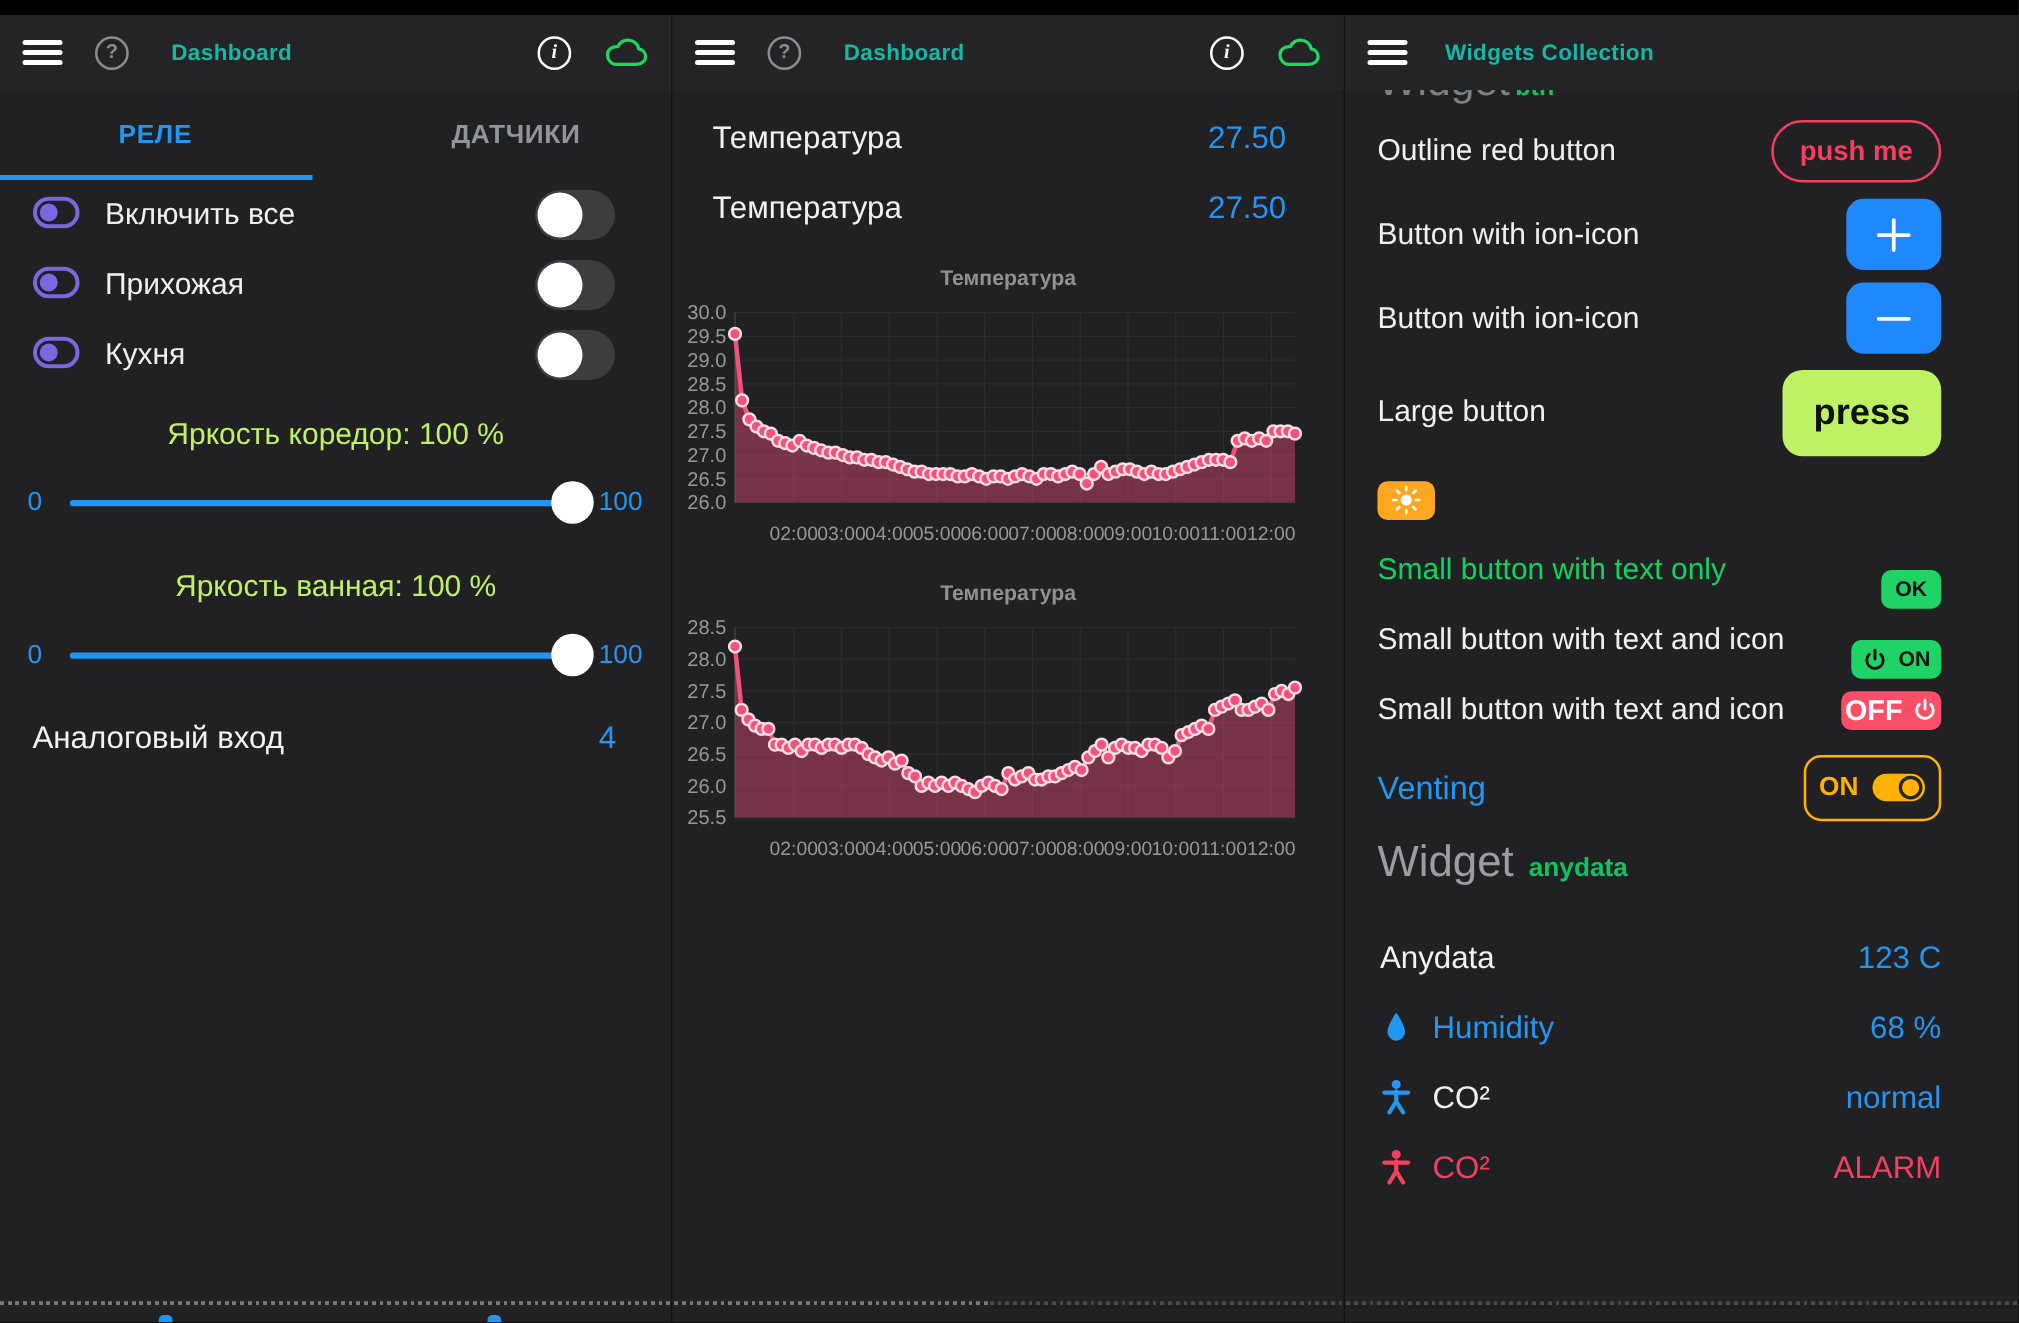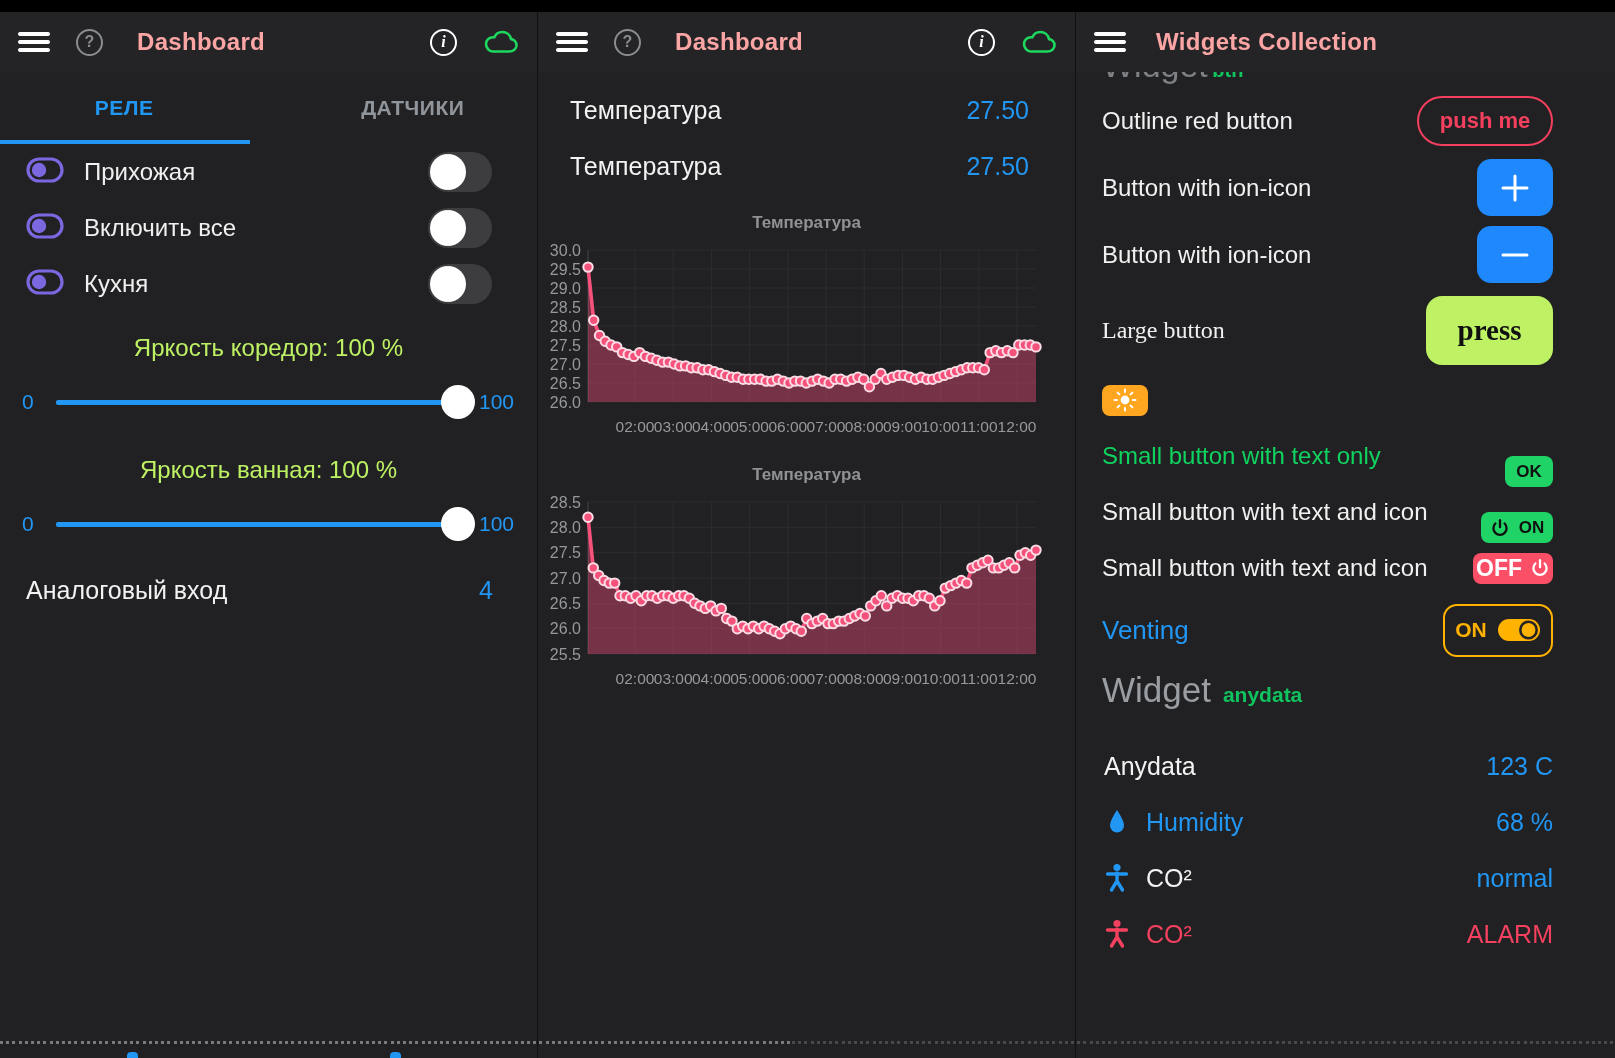--- a/index.html
+++ b/index.html
@@ -9,21 +9,21 @@
   .statusbar{position:absolute;top:0;left:0;width:100%;height:12px;background:#000;z-index:5;}
   .panel{position:relative;width:538px;height:100%;background:#212123;border-right:1px solid #101010;padding-top:12px;}
   .panel.right{width:539px;border-right:none;}
   
   .appbar{height:60px;display:flex;align-items:center;padding:0 18px;background:#242426;}
   .menu-btn{width:32px;height:24px;display:flex;flex-direction:column;justify-content:space-between;padding:2px 0;cursor:pointer;margin-right:26px;}
   .menu-btn i{display:block;height:3.6px;background:#fff;border-radius:2px;}
   .circle-ic{width:27px;height:27px;border-radius:50%;display:flex;align-items:center;justify-content:center;font-size:16px;font-weight:bold;}
   .help{border:2.5px solid #8a8d92;color:#8a8d92;margin-right:34px;}
   .info{border:2.5px solid #fff;color:#fff;font-family:"Liberation Serif",serif;font-style:italic;}
-  .apptitle{font-size:24px;font-weight:bold;color:#fca5a5;letter-spacing:.3px;}
+  .apptitle{font-size:18px;font-weight:bold;color:#14b8a6;letter-spacing:.3px;}
   .appbar .spacer{flex:1;}
   .cloud{margin-left:26px;display:flex;align-items:center;}
   
   .tabs{display:flex;height:72px;position:relative;gap:40px;}
   .tab{width:50%;display:flex;align-items:center;justify-content:center;font-size:21px;font-weight:bold;letter-spacing:.5px;cursor:pointer;}
   .tab.active{color:#2196f3;}
   .tab.idle{color:#90949b;}
   .tab-underline{position:absolute;left:0;bottom:0;width:250px;height:4px;background:#2196f3;}
   .swrow{height:56px;display:flex;align-items:center;padding:0 45px 0 26px;}
   .swrow .lbl{font-size:24px;color:#f0f0f0;flex:1;margin-left:20px;}
@@ -51,21 +51,21 @@
   .chart-wrap svg{display:block;}
   
   .clipped-head{height:16px;overflow:hidden;padding-left:26px;}
   .clipped-head .inner{margin-top:-26px;white-space:nowrap;}
   .clipped-head .big{font-size:34px;color:#7d8084;}
   .clipped-head .tag{font-size:20px;color:#10c35f;font-weight:bold;}
   .wrow{display:flex;align-items:center;justify-content:space-between;padding:0 62px 0 26px;}
   .wrow .lbl{font-size:24px;color:#f0f0f0;}
   .lbl.green{color:#10d35f;}
   .lbl.blue{color:#2196f3;font-size:26px;}
-  .h66{height:66px;}.h67{height:67px;}.h84{height:84px;font-family:Liberation Serif, serif;}.h56{height:56px;}.h68{height:68px;}
+  .h66{height:66px;}.h67{height:67px;}.h84{height:84px;}.h56{height:56px;}.h68{height:68px;}
   .btn{display:flex;align-items:center;justify-content:center;cursor:pointer;font-weight:bold;}
   .btn-outline-red{width:136px;height:50px;border:2.5px solid #f43f5e;border-radius:25px;color:#f43f5e;font-size:22px;background:transparent;}
   .btn-blue{width:76px;height:57px;border-radius:14px;background:#1f88fd;color:#fff;}
   .btn-green-lg{width:127px;height:69px;border-radius:16px;background:#bef264;color:#101010;font-size:29px;}
   .btn-amber-sm{width:46px;height:31px;border-radius:8px;background:#ffa620;}
   .btn-green-sm{height:31px;border-radius:8px;background:#1fd366;color:#101010;font-size:17px;margin-top:31px;}
   .btn-ok{width:48px;}
   .btn-on{width:72px;gap:9px;}
   .btn-off{width:80px;border-radius:8px;background:#fb4f67;color:#fff;font-size:23px;gap:8px;height:31px;}
   .btn-venting{width:110px;height:53px;border:2.5px solid #ffb300;border-radius:14px;background:transparent;gap:10px;}
@@ -116,33 +116,33 @@
       <div class="tab-underline"></div>
     </div>
 
     <div class="swrow">
       <span class="toggle-ic">
         <svg width="38" height="26" viewBox="0 0 38 26">
             <rect x="2" y="2" width="34" height="22" rx="11" fill="none" stroke="#7b68e0" stroke-width="3.2"></rect>
             <circle cx="13" cy="13" r="7.2" fill="#7b68e0"></circle>
           </svg>
       </span>
-      <span class="lbl">Прихожая</span>
+      <span class="lbl">Включить все</span>
       <div class="switch">
           <div class="knob"></div>
         </div>
     </div>
     <div class="swrow">
       <span class="toggle-ic">
         <svg width="38" height="26" viewBox="0 0 38 26">
             <rect x="2" y="2" width="34" height="22" rx="11" fill="none" stroke="#7b68e0" stroke-width="3.2"></rect>
             <circle cx="13" cy="13" r="7.2" fill="#7b68e0"></circle>
           </svg>
       </span>
-      <span class="lbl">Включить все</span>
+      <span class="lbl">Прихожая</span>
       <div class="switch">
           <div class="knob"></div>
         </div>
     </div>
     <div class="swrow">
       <span class="toggle-ic">
         <svg width="38" height="26" viewBox="0 0 38 26">
             <rect x="2" y="2" width="34" height="22" rx="11" fill="none" stroke="#7b68e0" stroke-width="3.2"></rect>
             <circle cx="13" cy="13" r="7.2" fill="#7b68e0"></circle>
           </svg>

